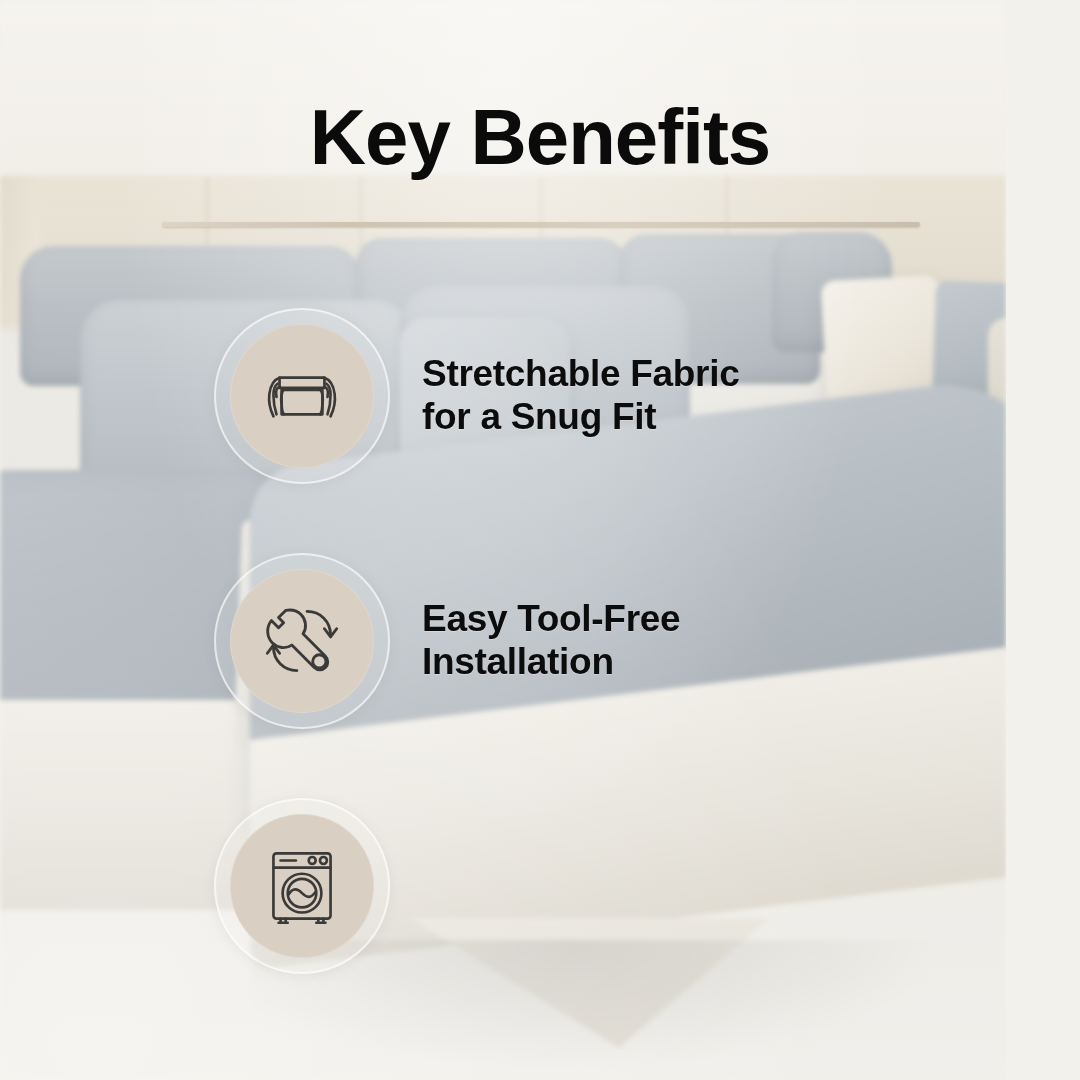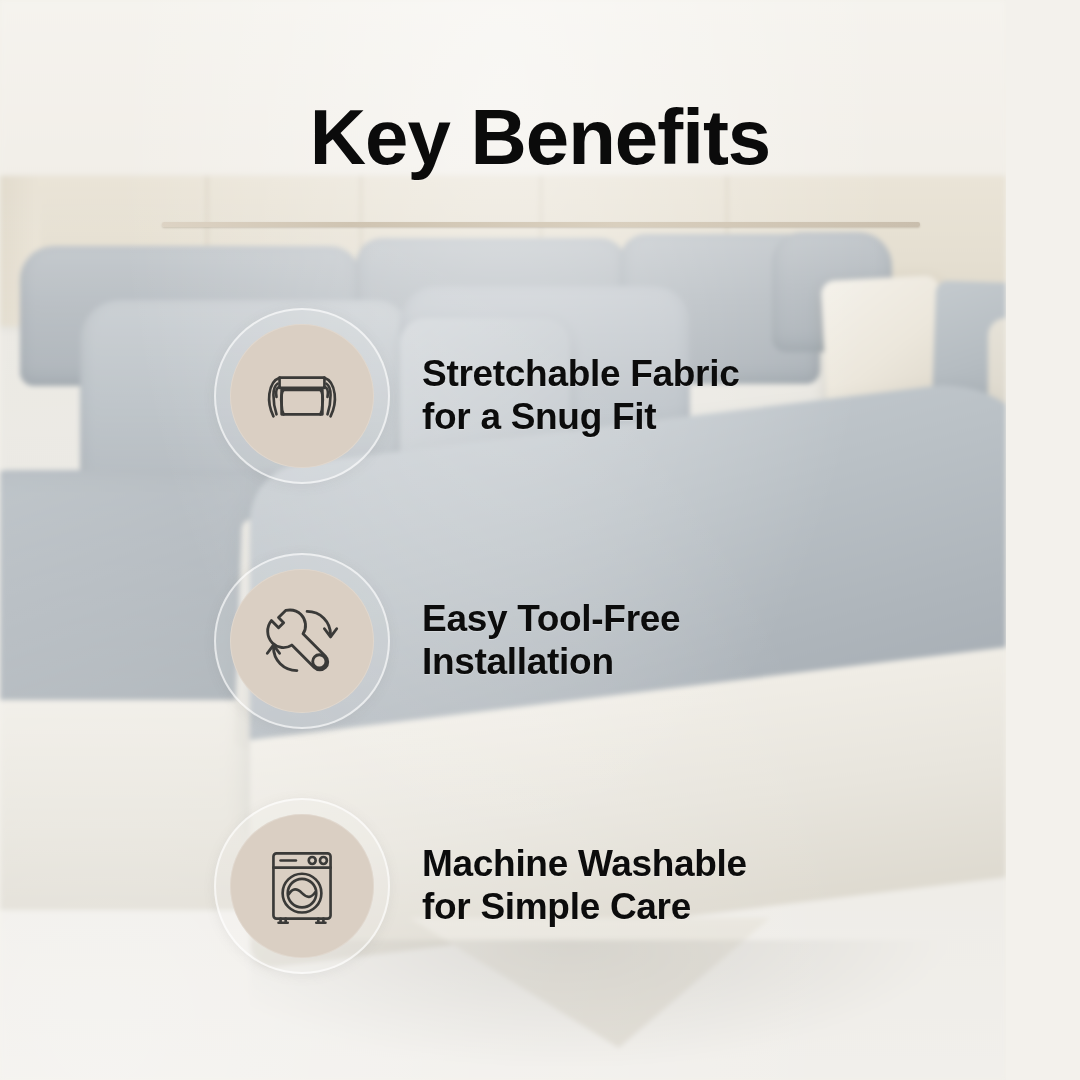--- a/index.html
+++ b/index.html
@@ -376,18 +376,16 @@
             <circle cx="50" cy="57" r="14"></circle>
 
             <path d="M37 58 C41 52 45 52 50 57 C55 62 59 62 63 56"></path>
 
             <path d="M29 82 L29 86 M34 82 L34 86"></path>
             <path d="M66 82 L66 86 M71 82 L71 86"></path>
             <path d="M27 86 L36 86 M64 86 L73 86"></path>
           </g>
         </svg>
       </div>
-      <div class="btext">Machine Washable
-for Simple Care</div>
     </div>
 
   </div>
 </div>
 
 </body></html>

